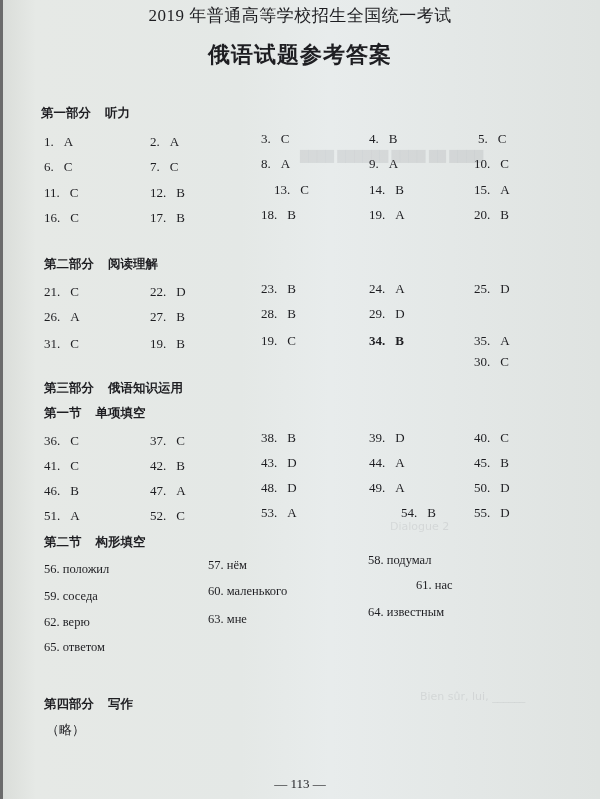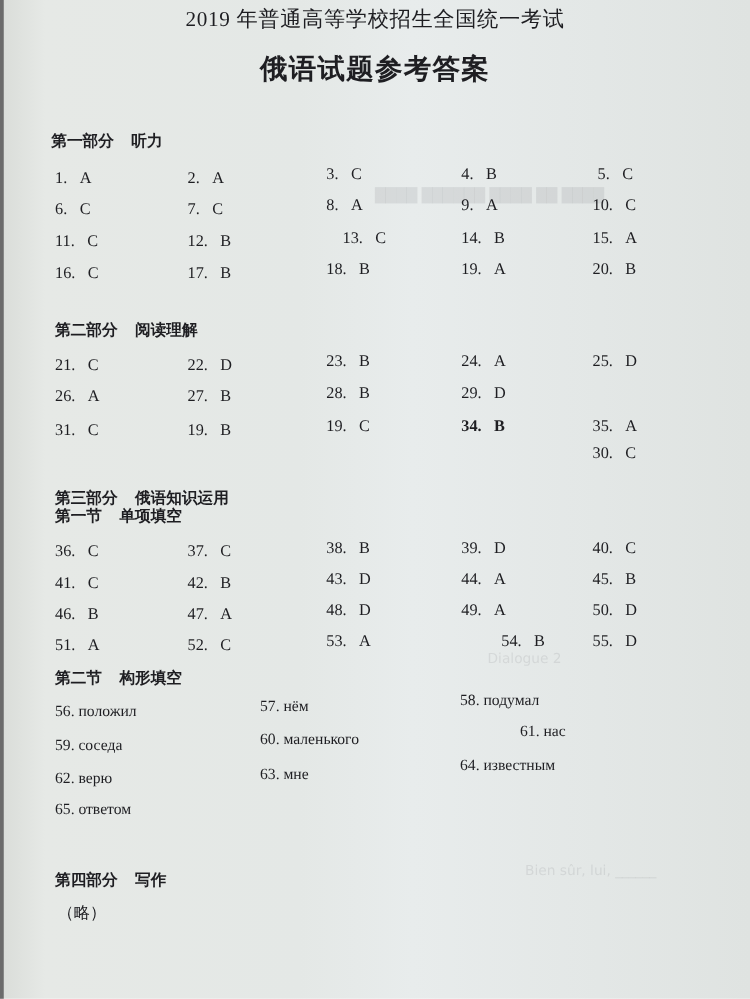--- a/index.html
+++ b/index.html
@@ -78,21 +78,21 @@
       <div class="cell" style="left: 261px; top: 306px;"><span class="num">28.</span><span class="ans">B</span></div>
       <div class="cell" style="left: 369px; top: 306px;"><span class="num">29.</span><span class="ans">D</span></div>
       <div class="cell" style="left: 474px; top: 306px; margin-top: 48px;"><span class="num">30.</span><span class="ans">C</span></div>
       <div class="cell" style="left: 44px; top: 336px;"><span class="num">31.</span><span class="ans">C</span></div>
       <div class="cell" style="left: 150px; top: 336px;"><span class="num">19.</span><span class="ans">B</span></div>
       <div class="cell" style="left: 261px; top: 333px;"><span class="num">19.</span><span class="ans">C</span></div>
       <div class="cell" style="left: 369px; top: 333px; font-weight: bold;"><span class="num">34.</span><span class="ans">B</span></div>
       <div class="cell" style="left: 474px; top: 333px;"><span class="num">35.</span><span class="ans">A</span></div>
     </div>
 
-  <div class="heading" style="top:390px;">
+  <div class="heading" style="top:380px;">
     <span>第三部分</span><span class="gap"></span><span>俄语知识运用</span>
   </div>
   <div class="heading" style="top:405px;">
     <span>第一节</span><span class="gap"></span><span>单项填空</span>
   </div>
   <div id="part3s1-rows">
       <div class="cell" style="left: 44px; top: 433px;"><span class="num">36.</span><span class="ans">C</span></div>
       <div class="cell" style="left: 150px; top: 433px;"><span class="num">37.</span><span class="ans">C</span></div>
       <div class="cell" style="left: 261px; top: 430px;"><span class="num">38.</span><span class="ans">B</span></div>
       <div class="cell" style="left: 369px; top: 430px;"><span class="num">39.</span><span class="ans">D</span></div>
@@ -128,13 +128,14 @@
       <div class="word" style="left: 208px; top: 612px;">63. мне</div>
       <div class="word" style="left: 368px; top: 605px;">64. известным</div>
       <div class="word" style="left: 44px; top: 640px;">65. ответом</div>
     </div>
 
   <div class="heading" style="top:696px;">
     <span>第四部分</span><span class="gap"></span><span>写作</span>
   </div>
   <div class="note">（略）</div>
 
+  <div class="footer">— 113 —</div>
 </div>
 
 </body></html>

